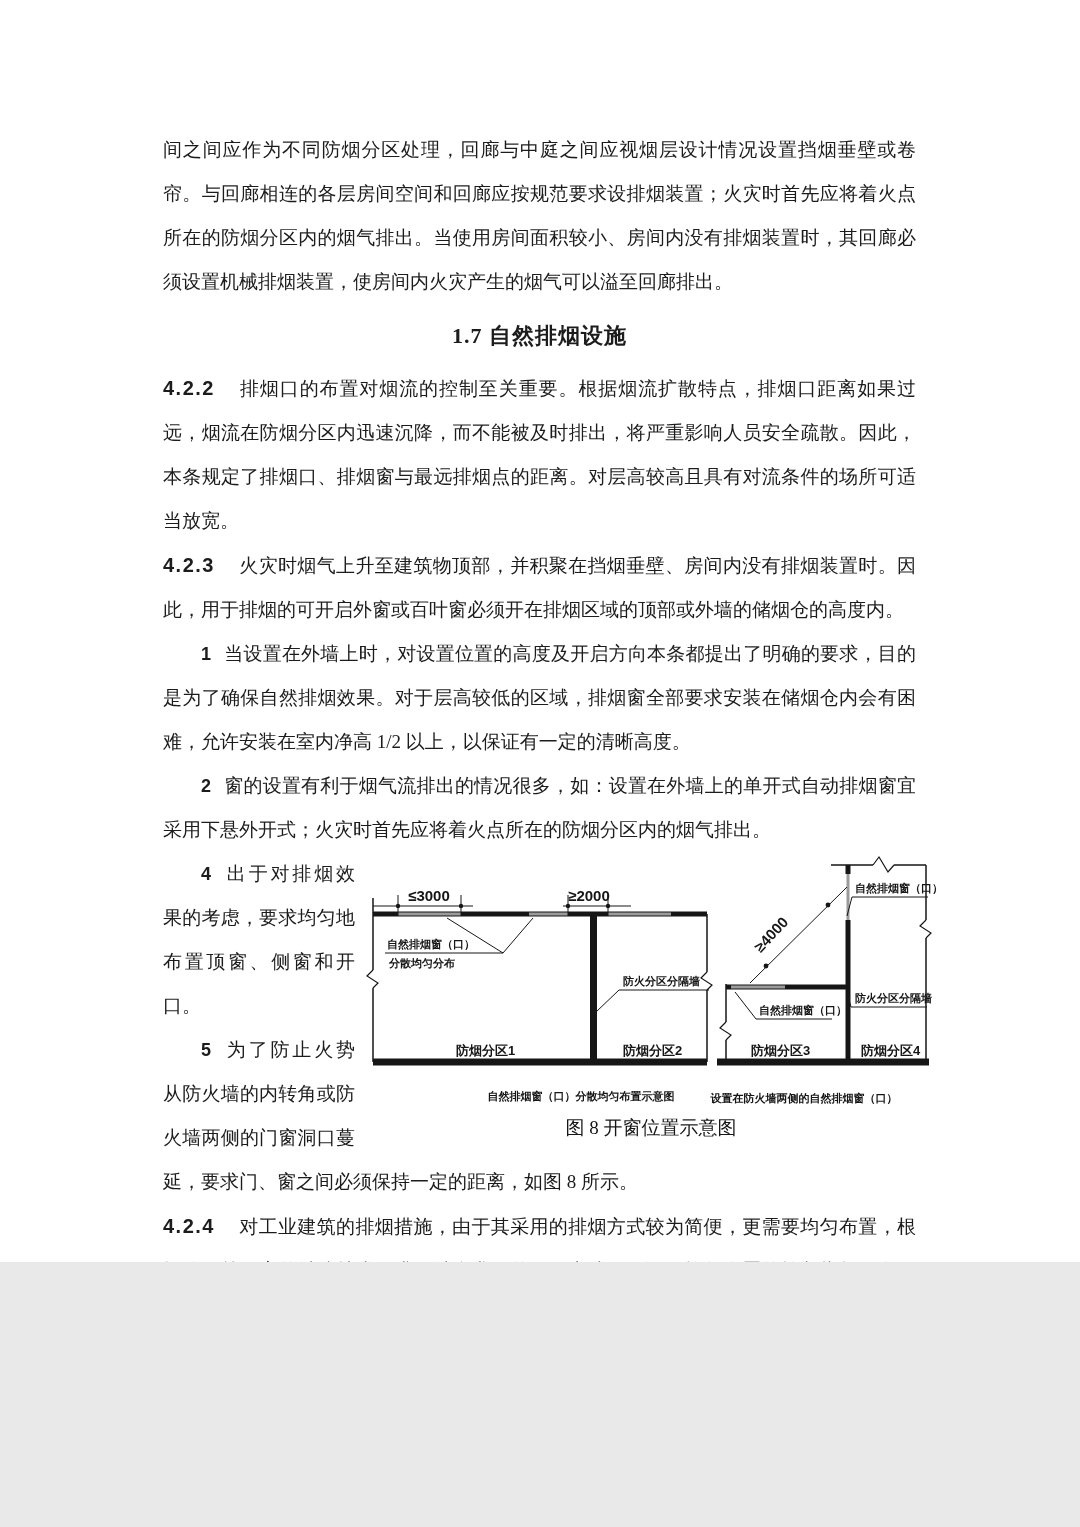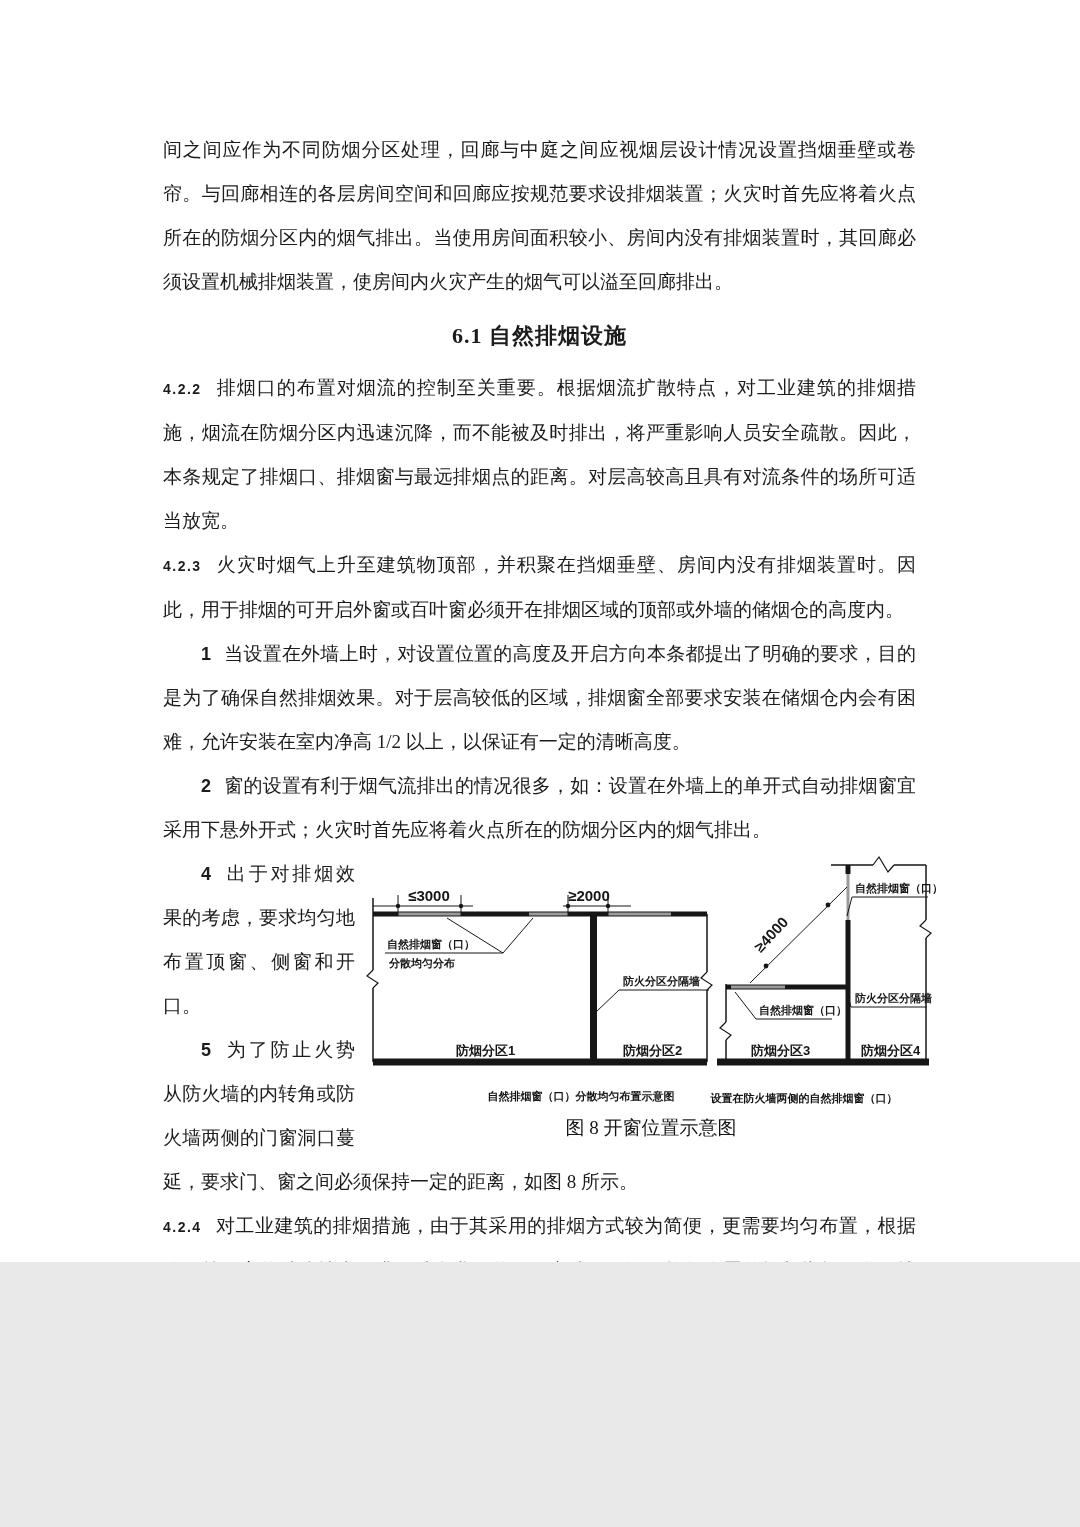--- a/index.html
+++ b/index.html
@@ -15,22 +15,22 @@
     line-height:44px;
     color:#1c1c1c;
     overflow:hidden;
   }
   .page p { margin:0; text-align:justify; }
   .indent { text-indent:38px; }
   .cnum {
     font-family:"Liberation Sans","DejaVu Sans",sans-serif;
     font-weight:bold;
     letter-spacing:1.5px;
-    margin-right:14px;
-    font-size:14px;
+    margin-right:24px;
+    font-size:20px;
   }
   .inum {
     font-family:"Liberation Sans","DejaVu Sans",sans-serif;
     font-weight:bold;
     margin-right:13px;
     font-size:18px;
   }
   h2.heading {
     font-size:22px; font-weight:bold; text-align:center;
     margin:10px 0 8px; line-height:44px; letter-spacing:1px;
@@ -59,23 +59,23 @@
   }
 </style>
 </head>
 <body>
 
 <div class="page">
 
   <p>间之间应作为不同防烟分区处理，回廊与中庭之间应视烟层设计情况设置挡烟垂壁或卷帘。与回廊相连的各层房间空间和回廊应按规范要求设排烟装置；火灾时首先应将着火点所在的防烟分区内的烟气排出。当使用房间面积较小、房间内没有排烟装置时，其回廊必须设置机械排烟装置，使房间内火灾产生的烟气可以溢至回廊排出。</p>
 
 
-  <h2 class="heading">6.1 自然排烟设施</h2>
+  <h2 class="heading">1.7 自然排烟设施</h2>
 
-  <p><b class="cnum">4.2.2</b><span>排烟口的布置对烟流的控制至关重要。根据烟流扩散特点，对工业建筑的排烟措施，烟流在防烟分区内迅速沉降，而不能被及时排出，将严重影响人员安全疏散。因此，本条规定了排烟口、排烟窗与最远排烟点的距离。对层高较高且具有对流条件的场所可适当放宽。</span></p>
+  <p><b class="cnum">4.2.2</b><span>排烟口的布置对烟流的控制至关重要。根据烟流扩散特点，排烟口距离如果过远，烟流在防烟分区内迅速沉降，而不能被及时排出，将严重影响人员安全疏散。因此，本条规定了排烟口、排烟窗与最远排烟点的距离。对层高较高且具有对流条件的场所可适当放宽。</span></p>
 
   <p><b class="cnum">4.2.3</b><span>火灾时烟气上升至建筑物顶部，并积聚在挡烟垂壁、房间内没有排烟装置时。因此，用于排烟的可开启外窗或百叶窗必须开在排烟区域的顶部或外墙的储烟仓的高度内。</span></p>
 
   <p class="indent"><b class="inum">1</b><span>当设置在外墙上时，对设置位置的高度及开启方向本条都提出了明确的要求，目的是为了确保自然排烟效果。对于层高较低的区域，排烟窗全部要求安装在储烟仓内会有困难，允许安装在室内净高 1/2 以上，以保证有一定的清晰高度。</span></p>
 
   <p class="indent"><b class="inum">2</b><span>窗的设置有利于烟气流排出的情况很多，如：设置在外墙上的单开式自动排烟窗宜采用下悬外开式；火灾时首先应将着火点所在的防烟分区内的烟气排出。</span></p>
 
   <div class="figure-float">
     <svg width="600" height="290" viewBox="0 0 600 290" xmlns="http://www.w3.org/2000/svg">
 

